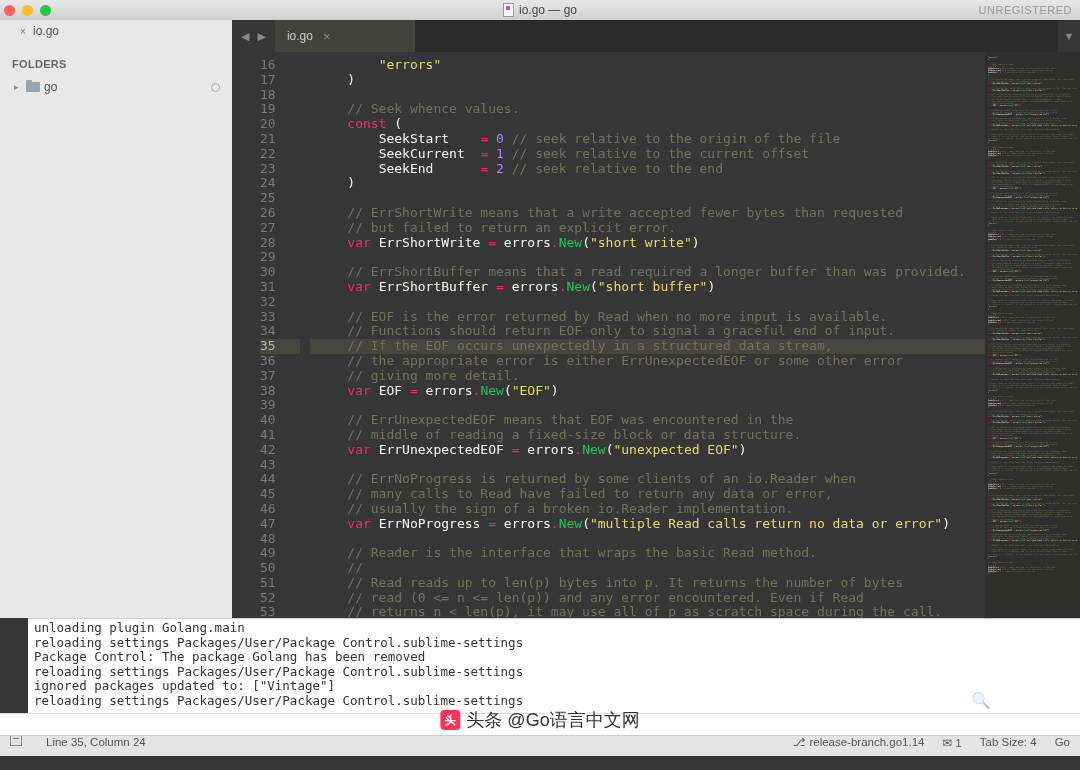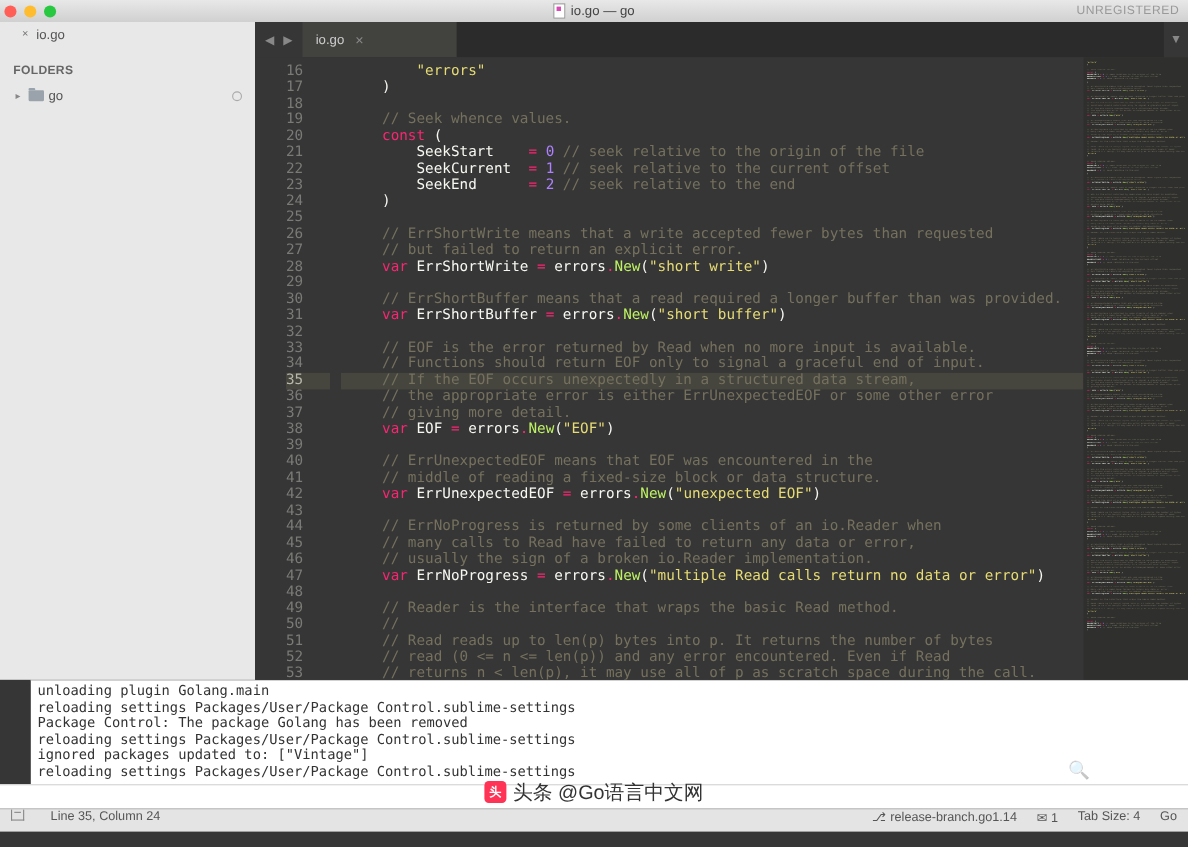--- a/index.html
+++ b/index.html
@@ -36,21 +36,21 @@
 .tab-menu { width:22px; display:flex; align-items:center; justify-content:center; color:#888; cursor:pointer; font-size:11px; }
 
 .code-area { flex:1; display:flex; background:#363636; font-family: "Menlo","Consolas",monospace; font-size:13px; line-height:14.8px; overflow:hidden; position:relative; }
 .gutter { width:50px; text-align:left; padding:6px 10px 6px 0; color:#7a7a76; user-select:none;margin-left:28px; }
 .gutter div { height:14.8px; }
 .gutter div.hl { background:#46463f; color:#b8b8aa; }
 .code { flex:1; padding:6px 0; color:#cfcfc2; white-space:pre; overflow:hidden; }
 .code .line { height:14.8px; padding-left:6px; }
 .code .line.hl { background:#46463f; }
 .kw { color:#f92672; } .str { color:#e6db74; }
-.cmt { color:#75715e; } .num { color:#ae81ff; } .fn { color:#bef264; }
+.cmt { color:#75715e; } .num { color:#ae81ff; } .fn { color:#22c55e; }
 .id { color:#f8f8f2; }
 
 .minimap { width:95px; background:#2f2f2d; padding:4px 3px; font-size:2px; line-height:2.2px; font-family:monospace; overflow:hidden; }
 .minimap .ml { height:2.2px; white-space:nowrap; overflow:hidden; }
 
 .console { height:95px; background:#fff; border-top:1px solid #ccc; font-family:"Menlo","Consolas",monospace; font-size:12.5px; line-height:14.5px; padding:2px 6px; color:#333; overflow:hidden;margin-left:28px; }
 
 .cmdline { height:22px; background:#fff; border-top:1px solid #ddd; }
 
 .statusbar { height:21px; background:#e4e4e4; border-top:1px solid #ccc; display:flex; align-items:flex-start; padding:0 10px; font-size:11.5px; color:#555; gap:18px; }

